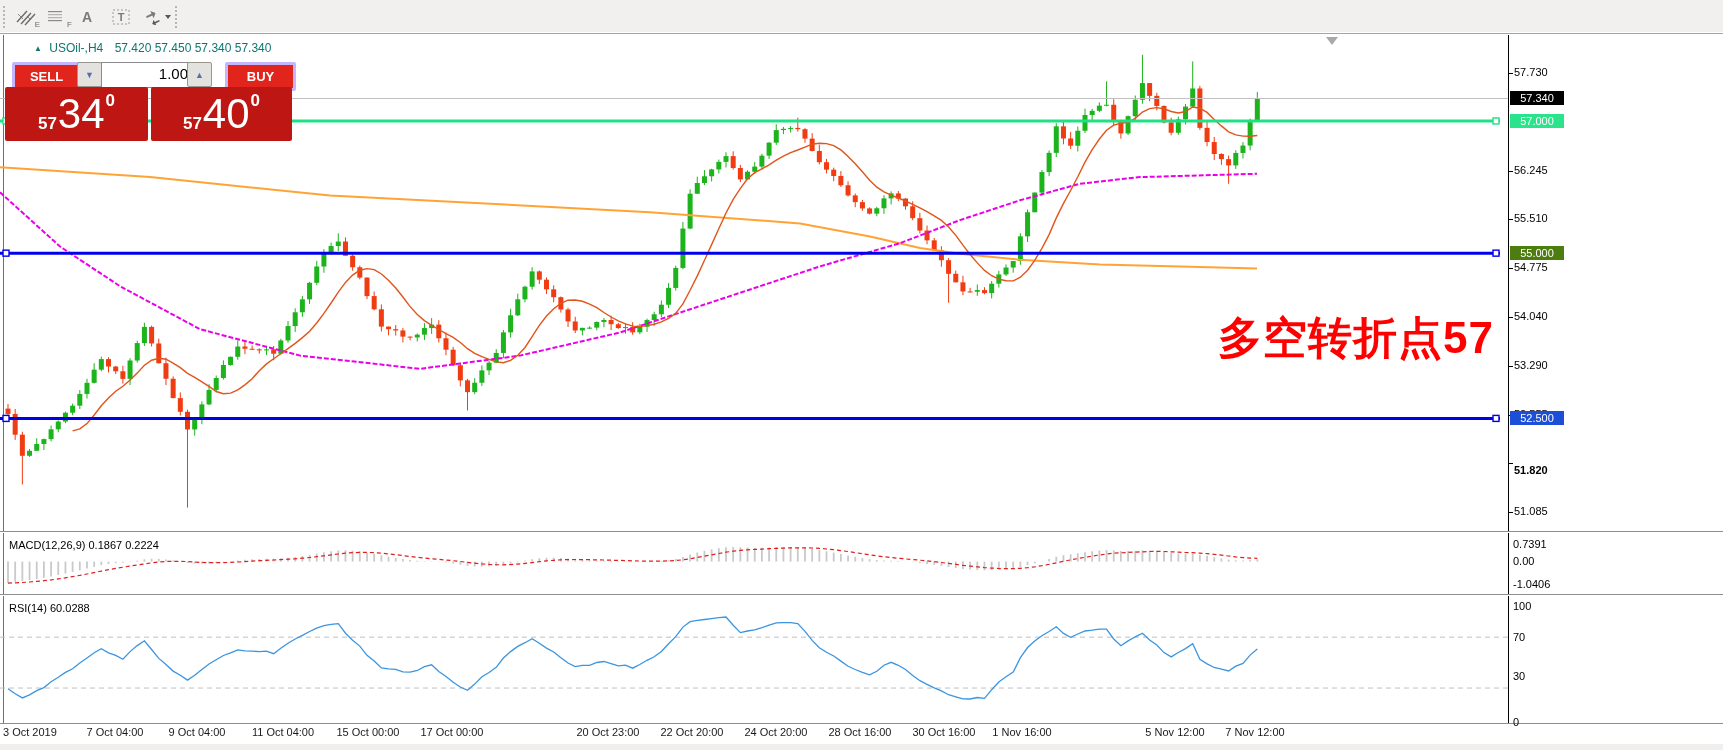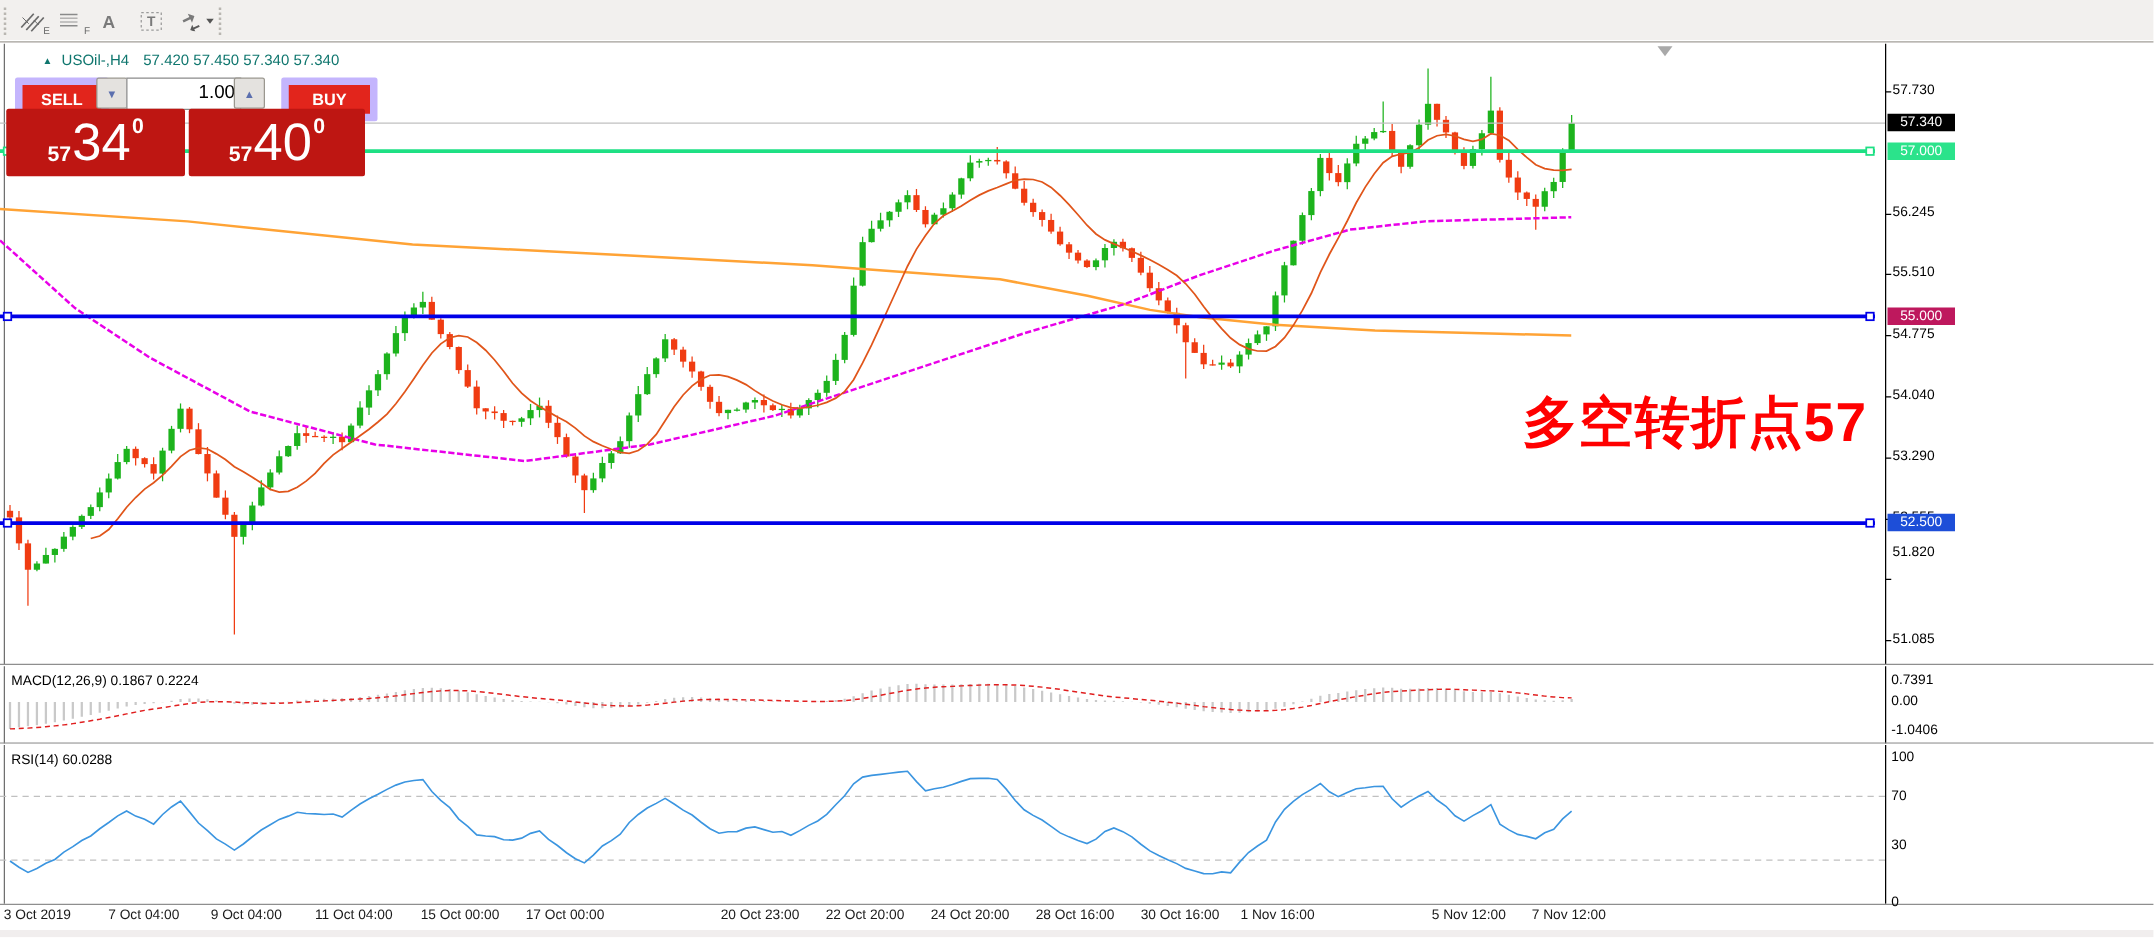--- a/index.html
+++ b/index.html
@@ -20,21 +20,21 @@
   #axis-vline{position:absolute;left:1508px;top:35px;width:1px;height:688px;background:#000;}
   .panel-sep{position:absolute;left:0;width:1723px;height:1px;background:#8e8e8e;}
   .panel-sep:after{content:"";position:absolute;left:0;top:1px;width:1723px;height:1px;background:#fff;}
   #shift-marker{position:absolute;left:1326px;top:37px;width:0;height:0;
       border-left:6px solid transparent;border-right:6px solid transparent;border-top:8px solid #a9a9a9;}
   
   #quote{position:absolute;left:14px;top:41px;font-size:12px;color:#0f766e;margin-left:20px;}
   #quote .tri{font-size:8px;vertical-align:1px;margin-right:4px;}
   
   .trade-btn{position:absolute;height:23px;background:#e2251c;color:#fff;font-size:13px;font-weight:bold;
-             display:flex;align-items:center;justify-content:center;border:6px solid #c4b5fd;border-radius:2px;}
+             display:flex;align-items:center;justify-content:center;border:3px solid #c4b5fd;border-radius:2px;}
   #vol-down,#vol-up{position:absolute;top:62px;width:23px;height:23px;background:#e4e2df;border:1px solid #9a978f;
              display:flex;align-items:center;justify-content:center;color:#5b6fae;font-size:9px;border-radius:2px;}
   #vol-input{position:absolute;left:101px;top:62px;width:85px;height:19px;border:1px solid #8b8b8b;
              font-size:15px;text-align:right;padding:1px 4px 4px 1px;font-family:"Liberation Sans",sans-serif;}
   .big-box{position:absolute;top:87px;height:54px;background:#be1612;display:flex;align-items:center;
            justify-content:center;color:#fff;border-radius:2px;}
   .big-small{font-size:17px;font-weight:bold;align-self:flex-end;padding-bottom:7px;}
   .big-main{font-size:42px;line-height:42px;padding:0 1px;}
   .big-sup{font-size:17px;font-weight:bold;align-self:flex-start;padding-top:4px;}
   
@@ -709,26 +709,26 @@
       <div class="ptick" style="top:212px;">55.510</div>
       <div class="tickmark" style="top:268px;"></div>
       <div class="ptick" style="top:261px;">54.775</div>
       <div class="tickmark" style="top:317px;"></div>
       <div class="ptick" style="top:310px;">54.040</div>
       <div class="tickmark" style="top:366px;"></div>
       <div class="ptick" style="top:359px;">53.290</div>
       <div class="tickmark" style="top:415px;"></div>
       <div class="ptick" style="top:408px;">52.555</div>
       <div class="tickmark" style="top:463px;"></div>
-      <div class="ptick" style="top:436px;">51.820</div>
+      <div class="ptick" style="top:464px;font-weight:bold;">51.820</div>
       <div class="tickmark" style="top:512px;"></div>
       <div class="ptick" style="top:505px;">51.085</div>
       <div class="badge" style="top:91px;background:#000000;">57.340</div>
       <div class="badge" style="top:114px;background:#2be38b;">57.000</div>
-      <div class="badge" style="top:246px;background:#be185d;">55.000</div>
+      <div class="badge" style="top:246px;background:#4d7c0f;">55.000</div>
       <div class="badge" style="top:411px;background:#1d4ed8;">52.500</div>
       <div class="dlabel" style="left:3px;">3 Oct 2019</div>
       <div class="dlabel" style="left:115px;transform:translateX(-50%);">7 Oct 04:00</div>
       <div class="dlabel" style="left:197px;transform:translateX(-50%);">9 Oct 04:00</div>
       <div class="dlabel" style="left:283px;transform:translateX(-50%);">11 Oct 04:00</div>
       <div class="dlabel" style="left:368px;transform:translateX(-50%);">15 Oct 00:00</div>
       <div class="dlabel" style="left:452px;transform:translateX(-50%);">17 Oct 00:00</div>
       <div class="dlabel" style="left:608px;transform:translateX(-50%);">20 Oct 23:00</div>
       <div class="dlabel" style="left:692px;transform:translateX(-50%);">22 Oct 20:00</div>
       <div class="dlabel" style="left:776px;transform:translateX(-50%);">24 Oct 20:00</div>

